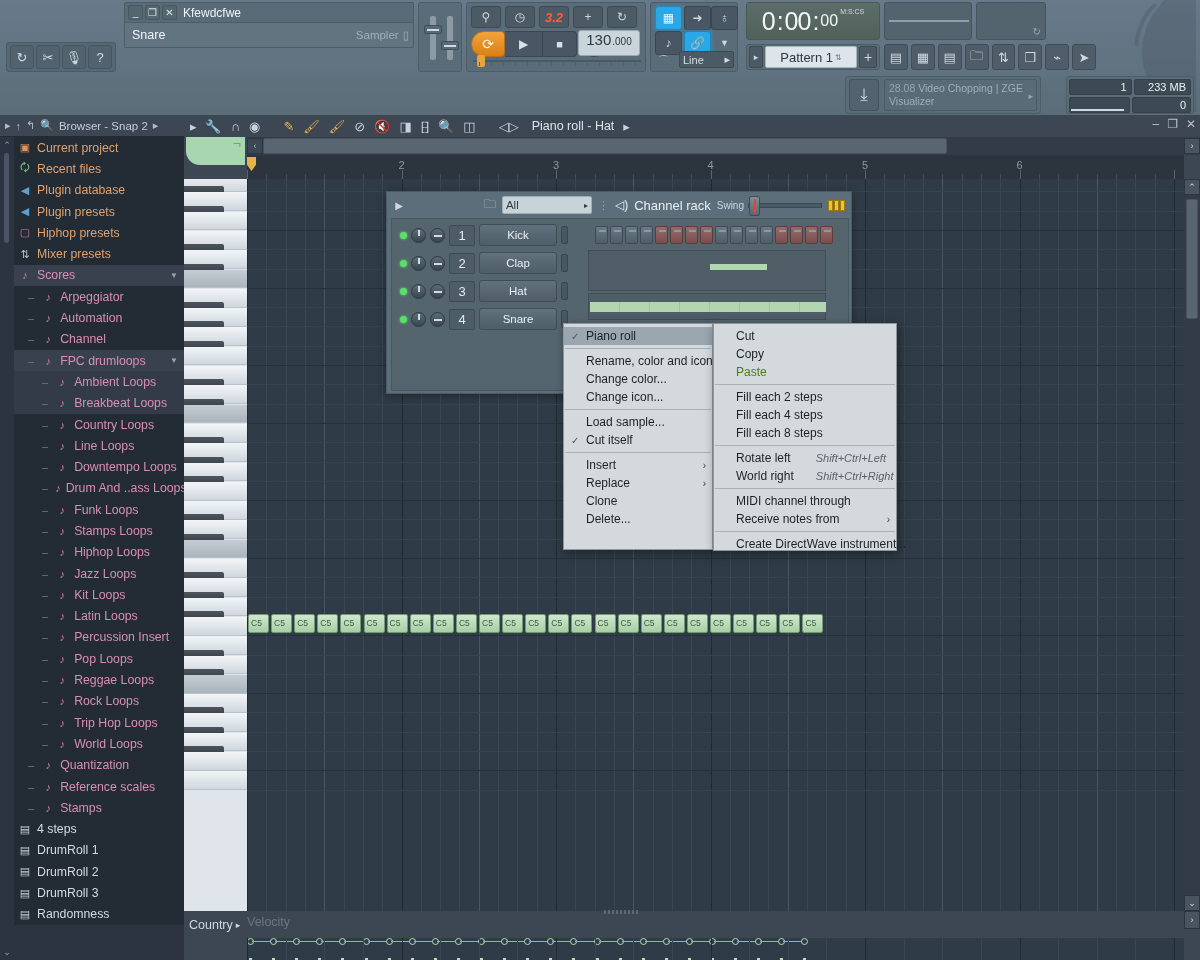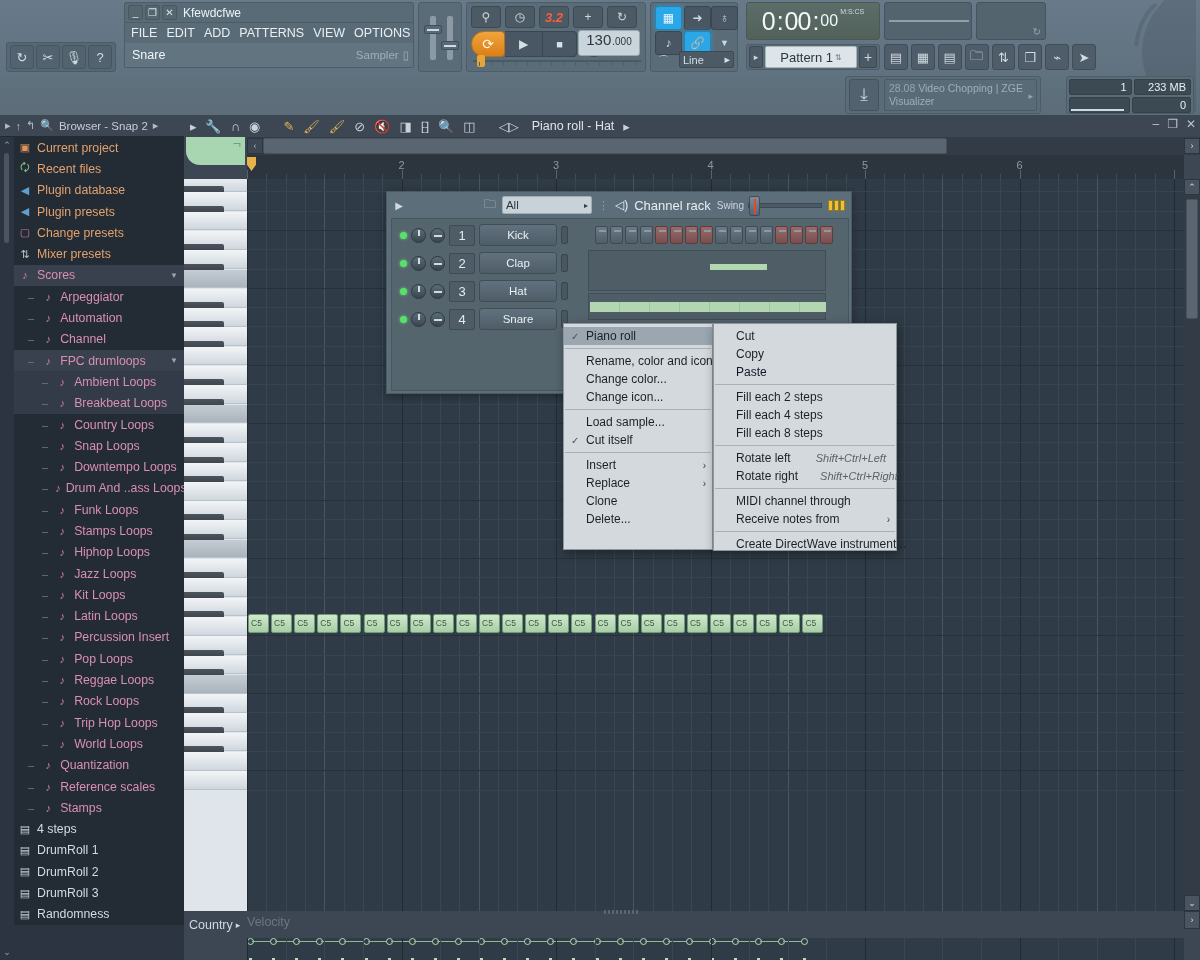--- a/index.html
+++ b/index.html
@@ -271,21 +271,21 @@
   .prevnote{ position:absolute; background:#b2d7b0; }
   .prevlong{ position:absolute; height:10px; background:#b2d7b0;
              background:repeating-linear-gradient(90deg,#b2d7b0 0 29px,#9bc59a 29px 30px); }
 
   
   .menu{ position:absolute; background:#d4d9dd; border:1px solid #8e969d; box-shadow:2px 3px 10px #0006;
          font-size:12px; color:#1c2126; padding:3px 0;}
   .mi{ height:18px; display:flex; align-items:center; padding:0 10px 0 22px; position:relative; cursor:pointer;
        white-space:nowrap; }
   .mi.sel{ background:#9aa6b0; }
-  .mi.dis{ color:#0f172a; }
+  .mi.dis{ color:#4d7c0f; }
   .mi .chk{ position:absolute; left:7px; font-size:10px; color:#4a5059;}
   .mi .sub{ position:absolute; right:6px; font-size:10px; color:#3a4047;}
   .mi .sh{ margin-left:auto; padding-left:22px; font-style:italic; color:#5a6168; font-size:11px;}
   .msep{ height:1px; background:#a9b1b8; margin:3px 1px; }
 </style>
 </head>
 <body>
 
 <div class="app">
 
@@ -304,30 +304,20 @@
     </div>
 
     <div class="winframe">
       <div class="wf-title">
         <div class="wf-btns">
           <div class="wf-b">_</div>
           <div class="wf-b">❐</div>
           <div class="wf-b">✕</div>
         </div>
         <div class="wf-name">Kfewdcfwe</div>
-      </div>
-      <div class="wf-menu">
-        <span>FILE</span>
-        <span>EDIT</span>
-        <span>ADD</span>
-        <span>PATTERNS</span>
-        <span>VIEW</span>
-        <span>OPTIONS</span>
-        <span>TOOLS</span>
-        <span>?</span>
       </div>
       <div class="wf-chan">
         <span class="nm">Snare</span>
         <span class="rt">
           <span>Sampler</span>
           <span>▯</span>
         </span>
       </div>
     </div>
 
@@ -478,21 +468,21 @@
           <div class="br-it lvl0 top">
             <span class="gi" style="color:#5f9fcf">◀</span>
             <span class="lbl" style="color:#e2a16d">Plugin database</span>
           </div>
           <div class="br-it lvl0 top">
             <span class="gi" style="color:#5f9fcf">◀</span>
             <span class="lbl" style="color:#e2a16d">Plugin presets</span>
           </div>
           <div class="br-it lvl0 top">
             <span class="gi" style="color:#d07ba0">▢</span>
-            <span class="lbl" style="color:#e2a16d">Change presets</span>
+            <span class="lbl" style="color:#e2a16d">Hiphop presets</span>
           </div>
           <div class="br-it lvl0 top">
             <span class="gi" style="color:#b6bfc9">⇅</span>
             <span class="lbl" style="color:#e2a16d">Mixer presets</span>
           </div>
           <div class="br-it lvl0 scores-row">
             <span class="gi" style="color:#d17ba2">♪</span>
             <span class="lbl" style="color:#d98fb2">Scores</span>
             <span style="margin-left:auto;margin-right:6px;font-size:8px;color:#9aa4b0;">▼</span>
           </div>
@@ -528,21 +518,21 @@
             <span class="lbl" style="color:#d98fb2">Breakbeat Loops</span>
           </div>
           <div class="br-it lvl2 lvl0">
             <span style="color:#6e7a88;font-size:11px;margin-right:2px;">–</span>
             <span class="gi" style="color:#d17ba2">♪</span>
             <span class="lbl" style="color:#d98fb2">Country Loops</span>
           </div>
           <div class="br-it lvl2 lvl0">
             <span style="color:#6e7a88;font-size:11px;margin-right:2px;">–</span>
             <span class="gi" style="color:#d17ba2">♪</span>
-            <span class="lbl" style="color:#d98fb2">Snap Loops</span>
+            <span class="lbl" style="color:#d98fb2">Line Loops</span>
           </div>
           <div class="br-it lvl2 lvl0">
             <span style="color:#6e7a88;font-size:11px;margin-right:2px;">–</span>
             <span class="gi" style="color:#d17ba2">♪</span>
             <span class="lbl" style="color:#d98fb2">Downtempo Loops</span>
           </div>
           <div class="br-it lvl2 lvl0">
             <span style="color:#6e7a88;font-size:11px;margin-right:2px;">–</span>
             <span class="gi" style="color:#d17ba2">♪</span>
             <span class="lbl" style="color:#d98fb2">Drum And ..ass Loops</span>
@@ -1180,21 +1170,21 @@
       </div>
       <div class="mi">
         <span>Fill each 8 steps</span>
       </div>
       <div class="msep"></div>
       <div class="mi">
         <span>Rotate left</span>
         <span class="sh">Shift+Ctrl+Left</span>
       </div>
       <div class="mi">
-        <span>Rotate right</span>
+        <span>World right</span>
         <span class="sh">Shift+Ctrl+Right</span>
       </div>
       <div class="msep"></div>
       <div class="mi">
         <span>MIDI channel through</span>
       </div>
       <div class="mi">
         <span>Receive notes from</span>
         <span class="sub">›</span>
       </div>

